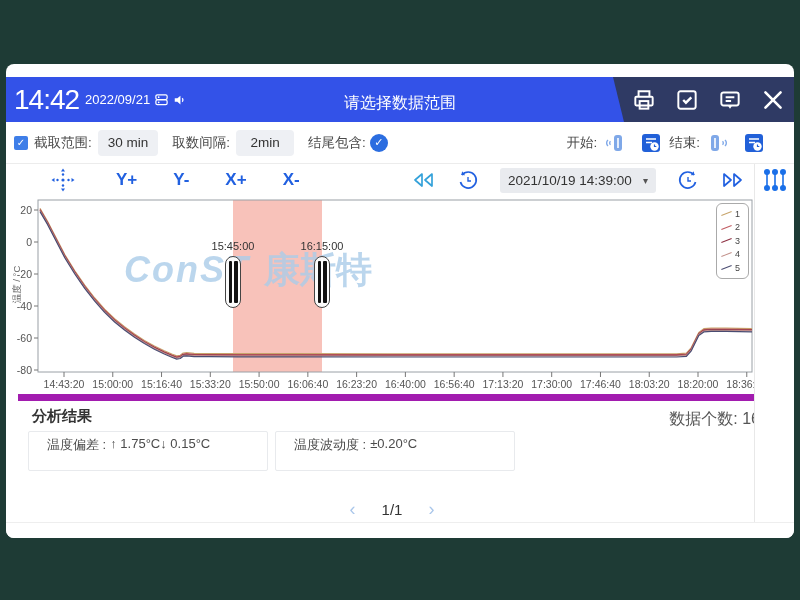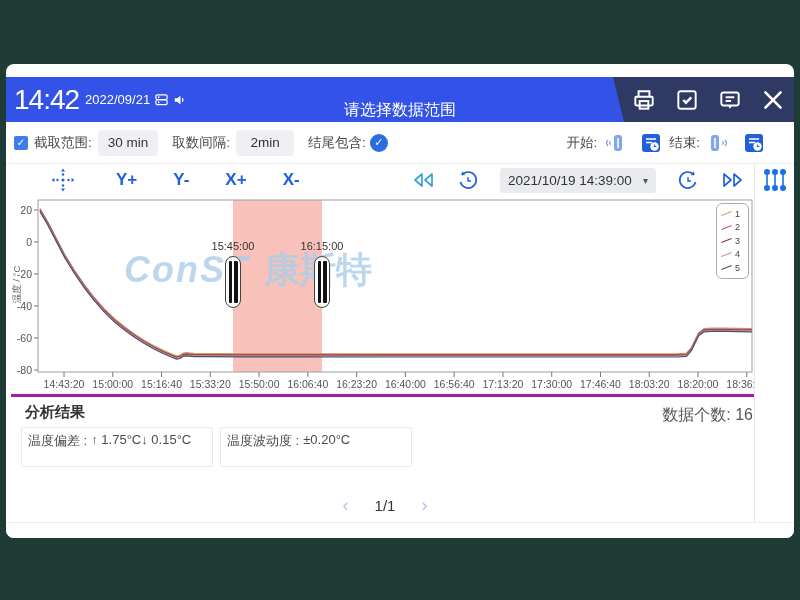--- a/index.html
+++ b/index.html
@@ -9,21 +9,21 @@
   #window { position:absolute; left:6px; top:64px; width:788px; height:474px;
             background:#ffffff; border-radius:8px; overflow:hidden; }
 
   
   .titlebar { position:absolute; left:0; top:13px; width:788px; height:45px; background:#3352e8; }
   .tb-dark  { position:absolute; left:595px; top:0; width:193px; height:45px; background:#2f3a64;
               clip-path:polygon(12px 0, 100% 0, 100% 100%, 23px 100%); }
   .tb-left  { position:absolute; left:8px; top:0; height:45px; display:flex; align-items:center; gap:4px; color:#fff; }
   .tb-time  { font-size:28px; font-weight:500; letter-spacing:-1px; }
   .tb-date  { font-size:13px; margin-left:2px; }
-  .tb-title { position:absolute; left:0; top:11px; width:788px; height:45px; display:flex;
+  .tb-title { position:absolute; left:0; top:4px; width:788px; height:45px; display:flex;
               align-items:center; justify-content:center; color:#fff; font-size:16px; }
   .tb-icons { position:absolute; right:8px; top:0; height:45px; display:flex; align-items:center; gap:17px; }
   .tb-icons svg { display:block; cursor:pointer; }
 
   
   .filter-row { position:absolute; left:0; top:58px; width:788px; height:42px; background:#fff;
                 border-bottom:1px solid #ececec; display:flex; align-items:center; padding:0 22px 0 8px;
                 font-size:13.5px; color:#4a4a4a; }
   .cbx { width:14px; height:14px; background:#3e7ee8; border-radius:2px; color:#fff; font-size:10px;
          display:flex; align-items:center; justify-content:center; margin-right:6px; cursor:pointer; }
@@ -59,25 +59,25 @@
             border-radius:8px; display:flex; align-items:center; justify-content:center; gap:2px; cursor:ew-resize; }
   .handle .bar { width:3.5px; height:42px; background:#111; border-radius:1px; }
   .h-label { position:absolute; top:44px; width:70px; text-align:center; font-size:11px; color:#333; }
   #legend { position:absolute; left:710px; top:7px; width:33px; border:1px solid #aaa; border-radius:6px;
             background:#fff; padding:3px 4px; }
   .lg-row { display:flex; align-items:center; gap:3px; height:13.5px; }
   .lg-swatch { width:11px; border-top:1.6px solid; transform:rotate(-22deg); }
   .lg-label { font-size:9px; color:#444; }
 
   
-  .analysis { position:absolute; left:5px; top:330px; width:748px; height:128px; border-top:3px solid #a21caf; background:#fff; }
+  .analysis { position:absolute; left:12px; top:330px; width:748px; height:128px; border-top:7px solid #a21caf; background:#fff; }
   .an-heading { position:absolute; left:14px; top:6px; font-size:15px; font-weight:bold; color:#333; }
   .an-count { position:absolute; right:6px; top:8px; font-size:16px; color:#555; }
   .an-boxes { position:absolute; left:10px; top:30px; display:flex; gap:7px; }
-  .an-box { width:192px; height:40px; border:1px solid #e8eaed; border-radius:2px; padding:4px 6px;
+  .an-box { width:240px; height:40px; border:1px solid #e8eaed; border-radius:2px; padding:4px 18px;
             font-size:13px; color:#4b4b4b; display:flex; }
   .an-val2 { display:flex; flex-direction:row; line-height:16px; margin-left:4px; }
   .pager { position:absolute; left:0; top:98px; width:748px; display:flex; align-items:center;
            justify-content:center; gap:26px; font-size:15px; color:#333; }
   .pg-arrow { color:#a9c6ea; font-size:18px; cursor:pointer; }
 
   
   .right-col { position:absolute; left:748px; top:100px; width:40px; height:358px; background:#fff;
                border-left:1px solid #e8e8e8; }
   .rc-top { position:absolute; left:7px; top:3px; cursor:pointer; }

